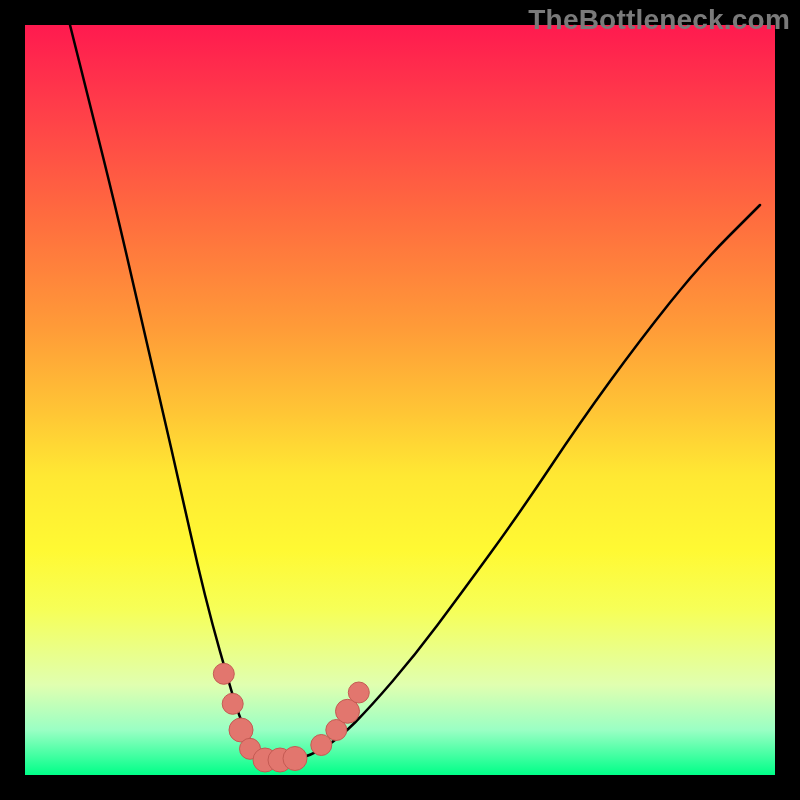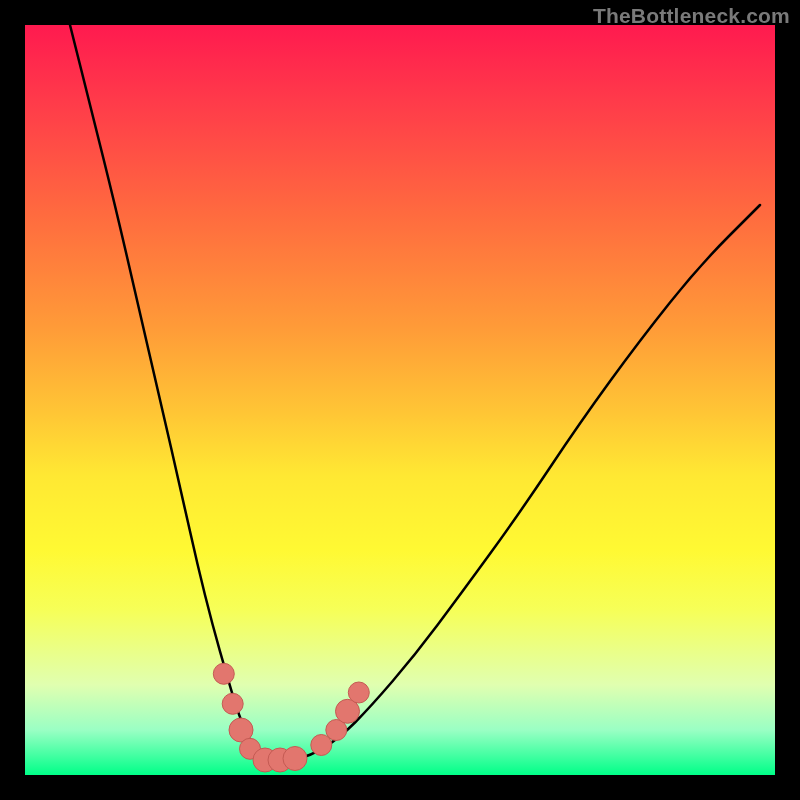--- a/index.html
+++ b/index.html
@@ -37,21 +37,21 @@
       #f6ff58 78%,
       #e0ffb0 88%,
       #9affc4 94%,
       #00ff88 100%
     );
   }
   .watermark {
     position: absolute;
     top: 4px;
     right: 10px;
-    font-size: 21px;
+    font-size: 28px;
     font-weight: 600;
     color: #7a7a7a;
     letter-spacing: 0.2px;
     user-select: none;
   }
   svg.curve {
     position: absolute;
     left: 0;
     top: 0;
     width: 750px;

